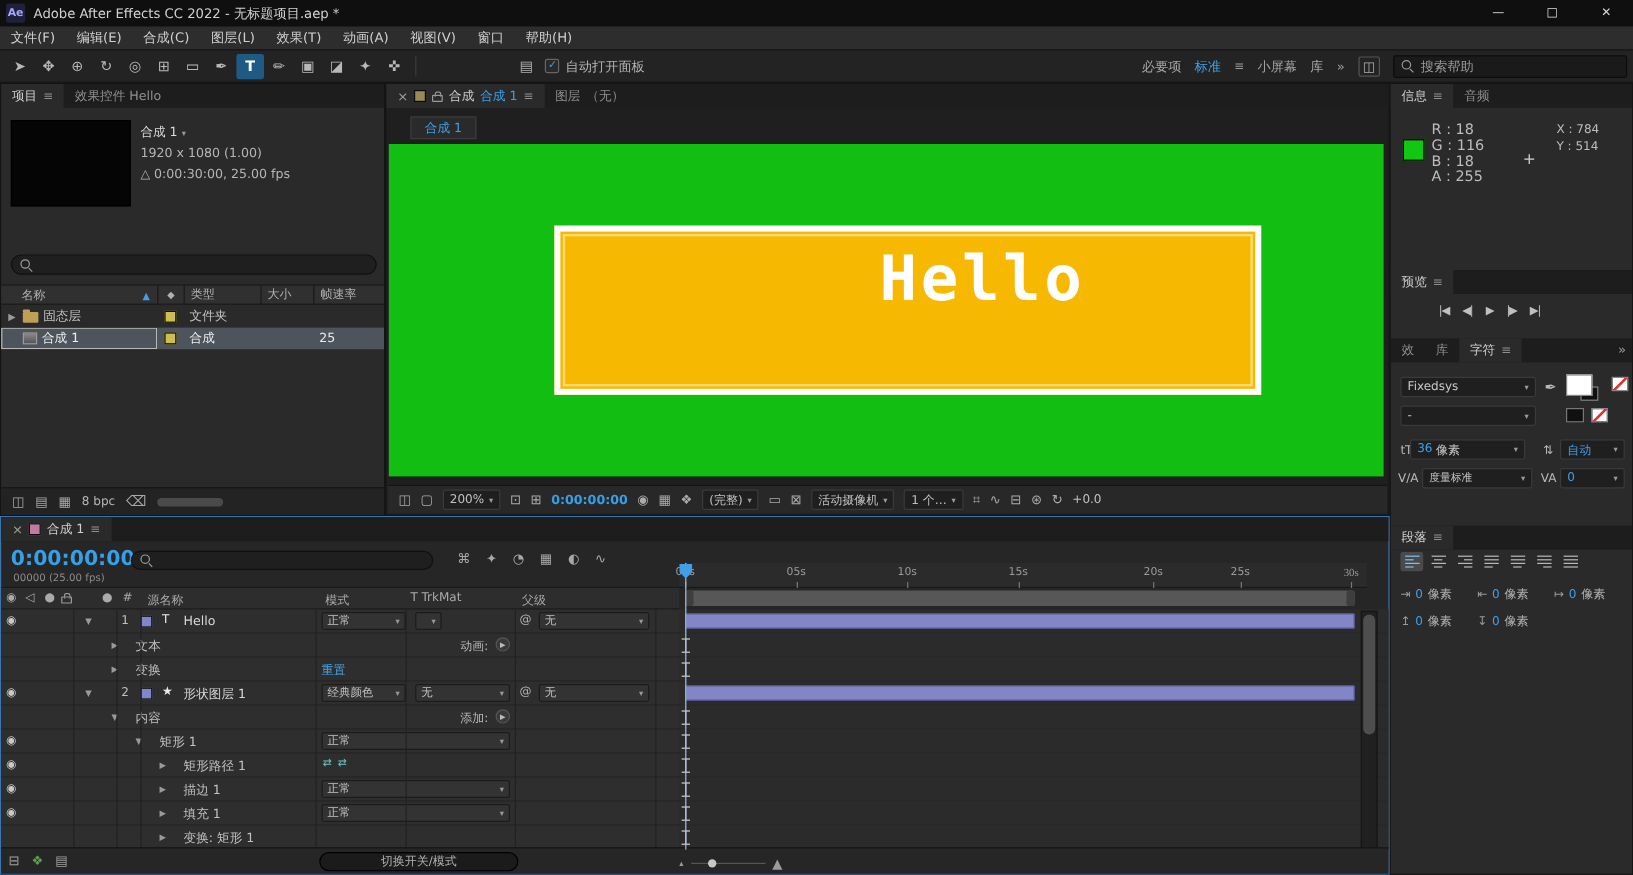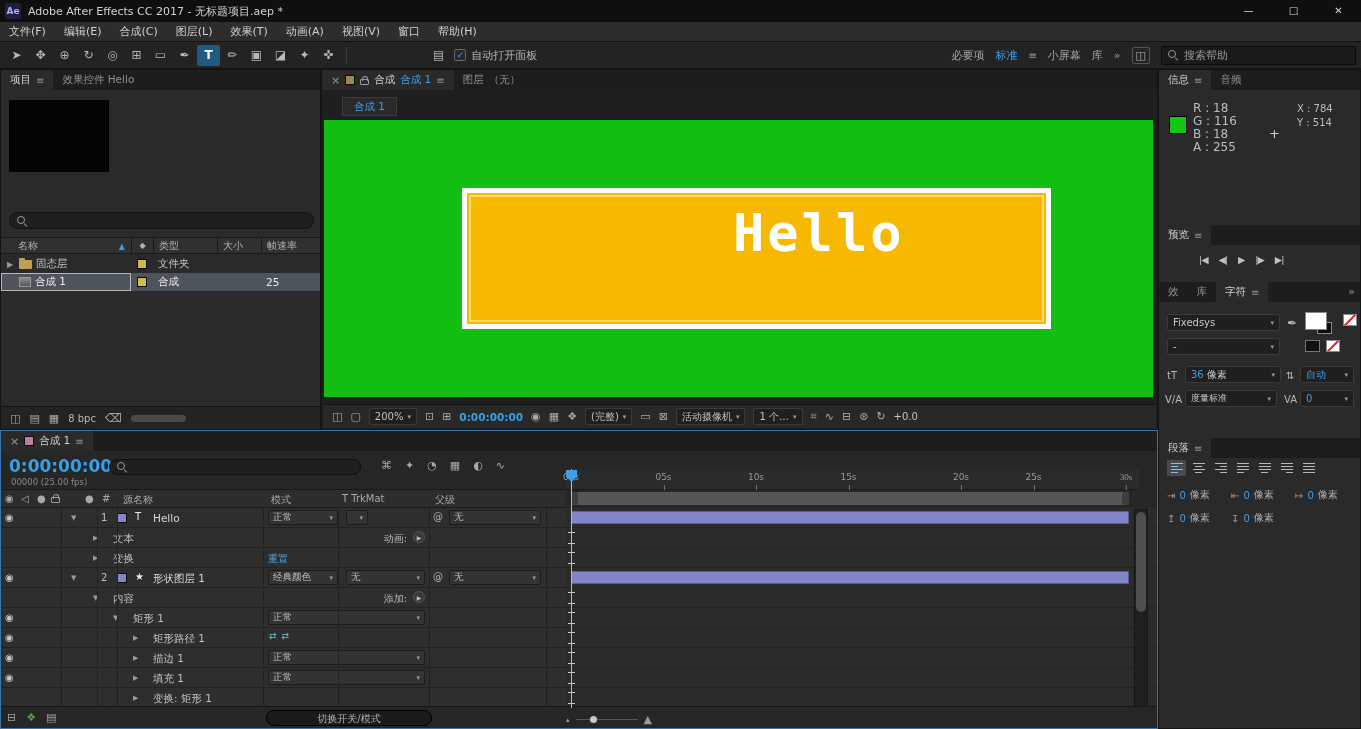--- a/index.html
+++ b/index.html
@@ -175,21 +175,21 @@
 .ztrack{position:relative;width:62px;height:1px;background:#555}
 .zthumb{position:absolute;left:14px;top:-3px;width:7px;height:7px;background:#c8c8c8;border-radius:50%}
 </style>
 </head>
 <body>
 
 <div class="app">
 
   <div class="titlebar">
     <span class="ae-logo">Ae</span>
-    <span class="title-text">Adobe After Effects CC 2017 - 无标题项目.aep *</span>
+    <span class="title-text">Adobe After Effects CC 2022 - 无标题项目.aep *</span>
     <div class="win-controls">
       <span class="win-btn">—</span>
       <span class="win-btn">□</span>
       <span class="win-btn">✕</span>
     </div>
   </div>
 
   <div class="menubar" id="menubar">
       <span class="menu-item">文件(F)</span>
       <span class="menu-item">编辑(E)</span>
@@ -247,20 +247,25 @@
       <span class="ptab active">
         <span>项目</span>
         <span class="hamburger">≡</span>
       </span>
       <span class="ptab">
         <span>效果控件 Hello</span>
       </span>
     </div>
     <div class="proj-head">
       <div class="thumb"></div>
+      <div class="proj-info">
+        <div><span class="comp-name">合成 1</span> <span class="chev">▾</span></div>
+        <div>1920 x 1080 (1.00)</div>
+        <div>△ 0:00:30:00, 25.00 fps</div>
+      </div>
     </div>
     <div class="proj-search">
       <span class="mag"></span>
     </div>
     <div class="proj-table-head">
       <span class="c-name"><span>名称</span><span class="sort">▲</span></span>
       <span class="c-tag"><span>◆</span></span>
       <span class="c-type">类型</span>
       <span class="c-size">大小</span>
       <span class="c-fps">帧速率</span>
@@ -423,21 +428,21 @@
       <span class="swatch-fill"></span>
       <span class="swatch-stroke"></span>
       <span class="swatch-none" style="left:184px;top:12px"></span>
       <span class="sel" style="left:8px;top:36px;width:113px">
           <span>-</span>
           <span class="chev">▾</span>
         </span>
       <span class="swatch-black" style="left:146px;top:38px"></span>
       <span class="swatch-none" style="left:167px;top:38px"></span>
       <span class="char-glyph" style="left:8px;top:68px">tT</span>
-      <span class="sel" style="left:26px;top:64px;width:96px">
+      <span class="sel" style="left:16px;top:64px;width:96px">
           <span class="blue">36</span>
           <span style="margin-left:3px">像素</span>
           <span class="chev">▾</span>
         </span>
       <span class="char-glyph" style="left:127px;top:68px">⇅</span>
       <span class="sel" style="left:141px;top:64px;width:54px">
           <span class="blue">自动</span>
           <span class="chev">▾</span>
         </span>
       <span class="char-glyph" style="left:6px;top:92px">V/A</span>

